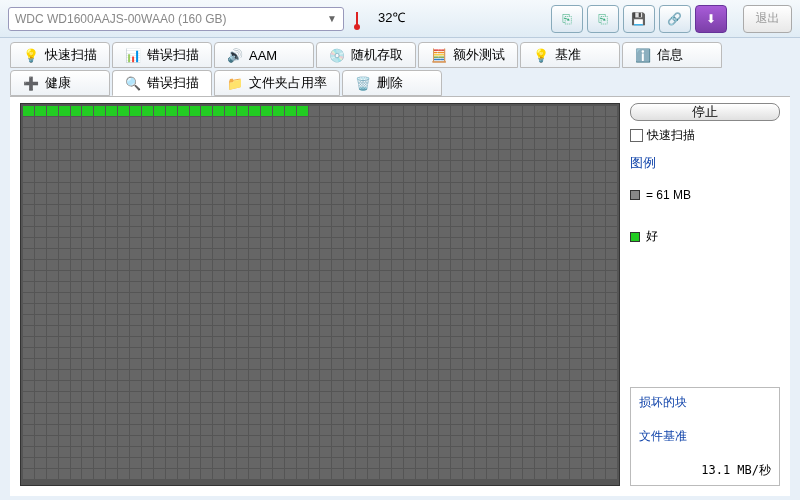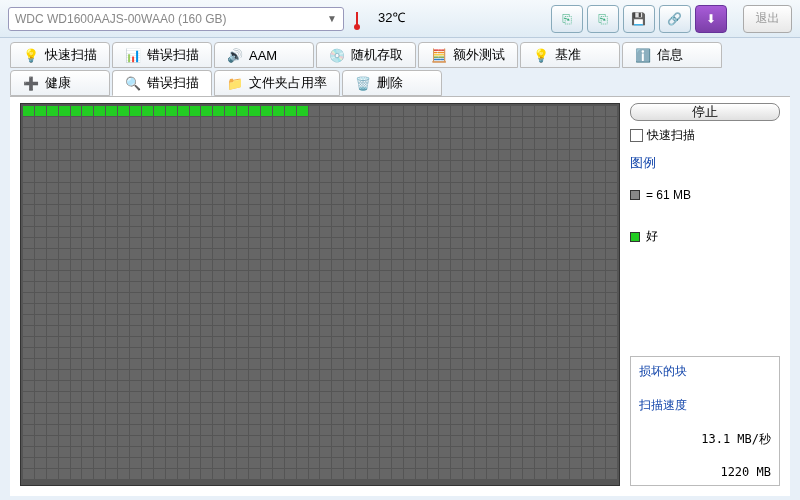--- a/index.html
+++ b/index.html
@@ -1837,18 +1837,17 @@
     <div class="legend">
         <span class="sq grey"></span>
         <span>= 61 MB</span>
       </div>
     <div class="legend">
         <span class="sq green"></span>
         <span>好</span>
       </div>
     <div class="statbox">
       <div class="statlabel">损坏的块</div>
-      <div class="statlabel">扫描速度</div>
+      <div class="statlabel">文件基准</div>
       <div class="statval">13.1 MB/秒</div>
-      <div class="statval">1220 MB</div>
     </div>
   </div>
 </div>
 
 </body></html>

